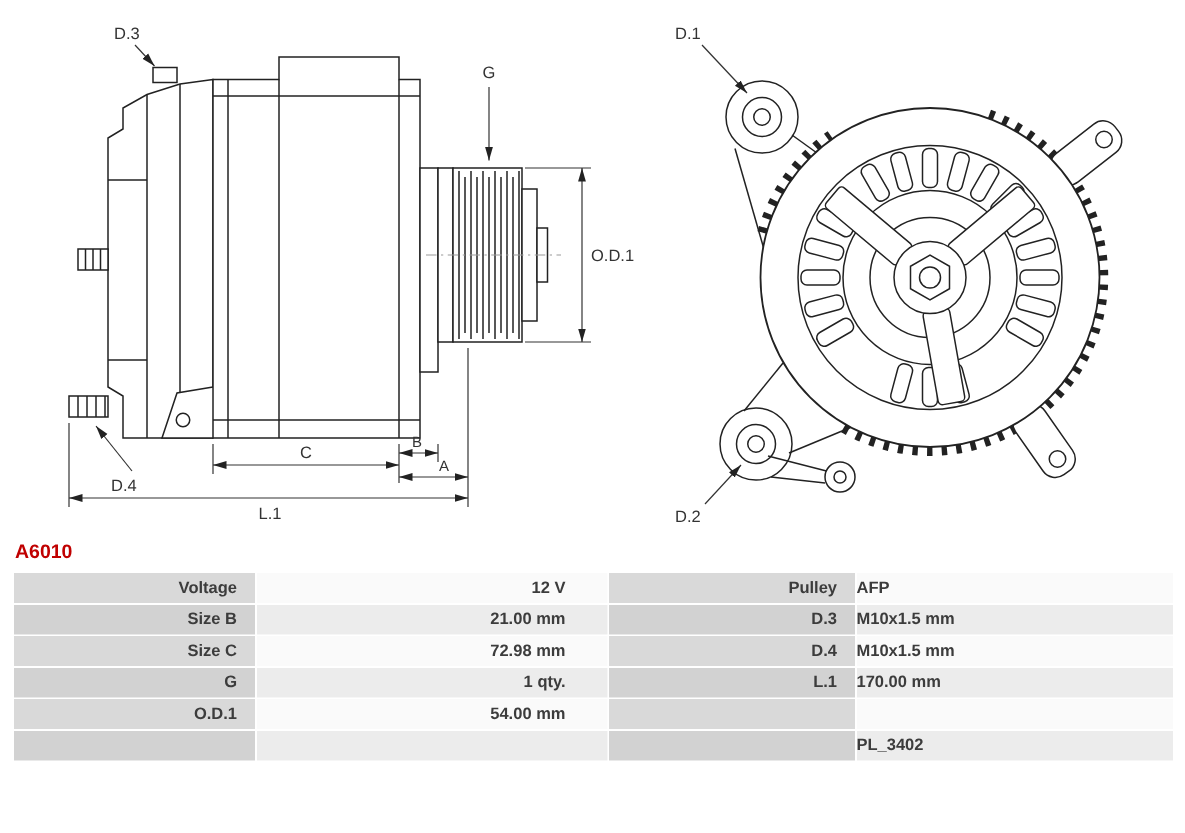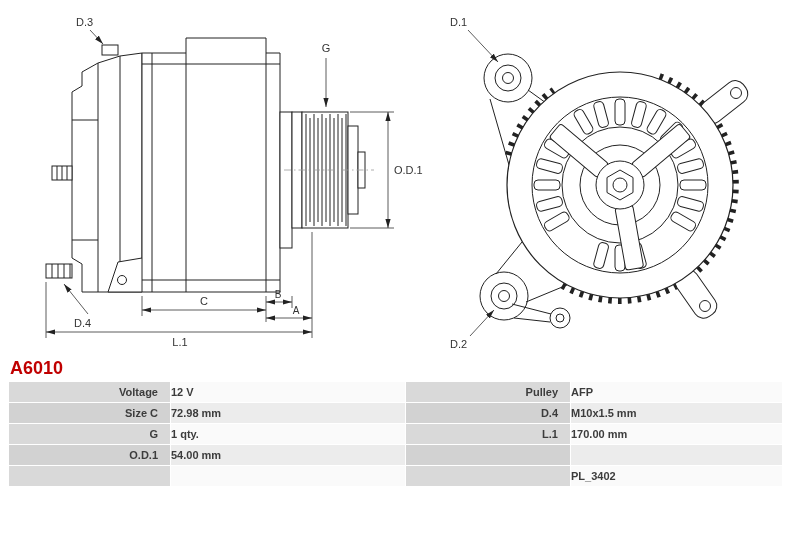--- a/index.html
+++ b/index.html
@@ -1,23 +1,23 @@
 <!DOCTYPE html>
 <html><head>
 <meta charset="utf-8">
 <style>
   html,body { margin:0; padding:0; background:#ffffff; }
   body { width:790px; height:555px; font-family:"Liberation Sans", sans-serif; position:relative; overflow:hidden; }
   .page { position:relative; width:790px; height:555px; background:#fff; }
   .diagram-svg { position:absolute; top:0; left:0; }
-  .part-number { position:absolute; top:360px; left:10px; color:#c00000; font-weight:bold; font-size:18px; line-height:16px; }
+  .part-number { position:absolute; top:360px; left:10px; color:#c00000; font-weight:bold; font-size:13px; line-height:16px; }
   .spec-table { position:absolute; top:381px; left:8px; width:774px; border-collapse:collapse; table-layout:fixed; font-size:11px; color:#3c3c3c;font-weight:bold; }
   .spec-table td { border:1px solid #ffffff; height:20px; padding:0; white-space:nowrap; overflow:hidden; vertical-align:middle; }
   td.lab  { background:#d9d9d9; text-align:right; padding-right:12px; }
-  td.val  { background:#fafafa; text-align:left; padding-right:44px; }
+  td.val  { background:#fafafa; text-align:right; padding-right:28px; }
   td.valr { background:#fafafa; text-align:left; padding-right:8px; }
   .spec-table tr:nth-child(even) td.lab { background:#d2d2d2; }
   .spec-table tr:nth-child(even) td.val,
   .spec-table tr:nth-child(even) td.valr { background:#ececec; }
   .dim { font-size:11px; fill:#333; }
   .dim-sm { font-size:10px; fill:#333; }
 </style>
 </head>
 <body>
 
@@ -176,20 +176,26 @@
         <col style="width:212px">
     </colgroup>
     <tbody>
       <tr>
         <td class="lab">Voltage</td>
         <td class="val">12 V</td>
         <td class="lab">Pulley</td>
         <td class="valr">AFP</td>
       </tr>
       <tr>
+        <td class="lab">Size B</td>
+        <td class="val">21.00 mm</td>
+        <td class="lab">D.3</td>
+        <td class="valr">M10x1.5 mm</td>
+      </tr>
+      <tr>
         <td class="lab">Size C</td>
         <td class="val">72.98 mm</td>
         <td class="lab">D.4</td>
         <td class="valr">M10x1.5 mm</td>
       </tr>
       <tr>
         <td class="lab">G</td>
         <td class="val">1 qty.</td>
         <td class="lab">L.1</td>
         <td class="valr">170.00 mm</td>

